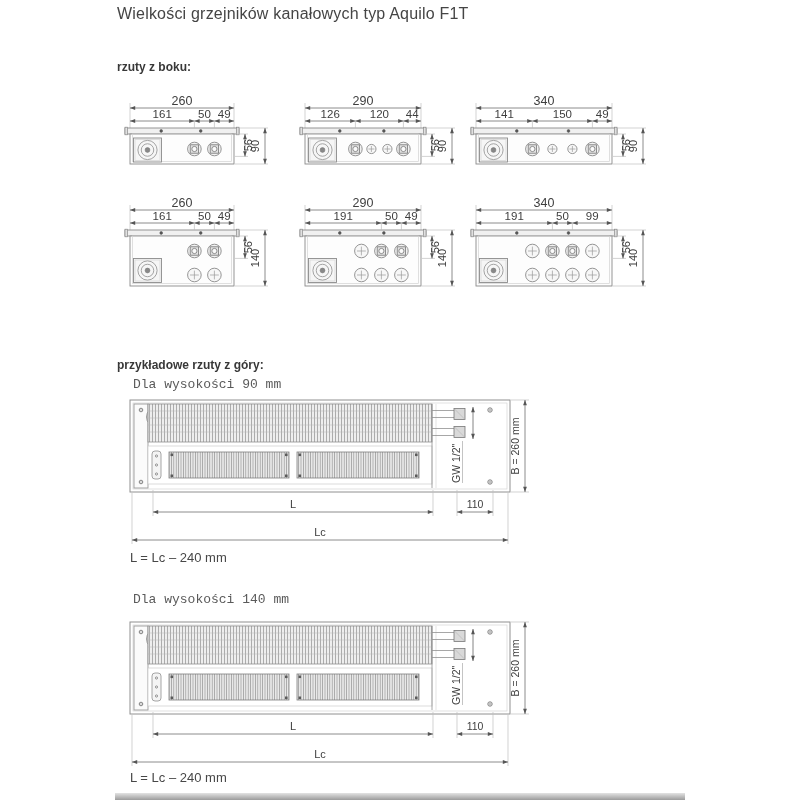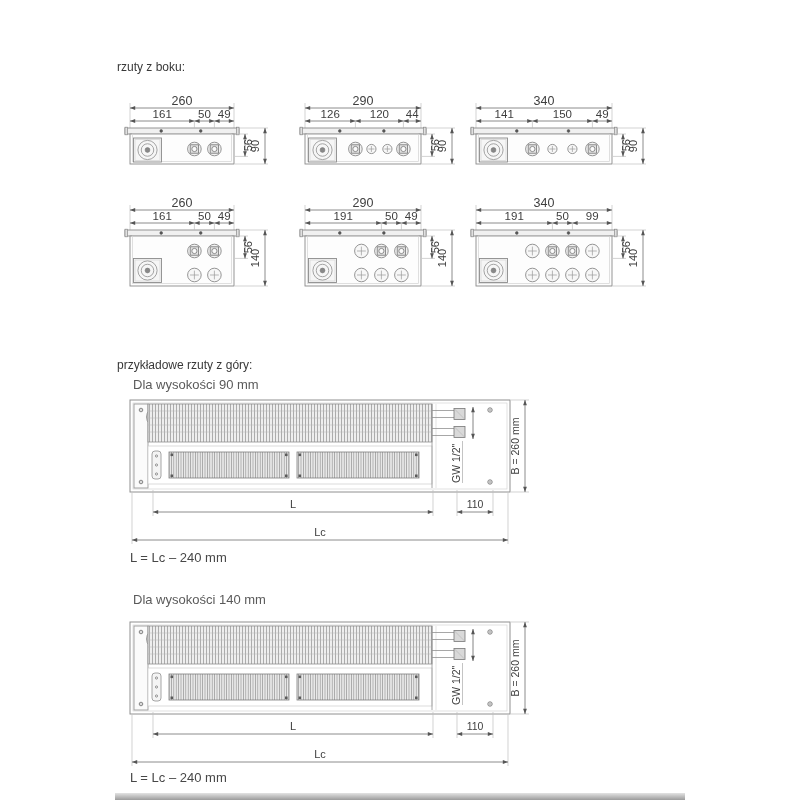--- a/index.html
+++ b/index.html
@@ -1,39 +1,40 @@
 <!DOCTYPE html>
 <html><head>
 <meta charset="utf-8">
 <style>
   *{box-sizing:border-box;}
   html,body{margin:0;padding:0;background:#ffffff;}
   body{font-family:"Liberation Sans",sans-serif;}
   .page{position:relative;width:800px;height:800px;background:#ffffff;overflow:hidden;}
   .title{position:absolute;left:117px;top:5px;font-size:16px;color:#454545;letter-spacing:.2px;}
-  .sec{position:absolute;font-size:12px;font-weight:normal;color:#383838;}
+  .sec{position:absolute;font-size:12px;font-weight:bold;color:#383838;}
   .sec-side{left:117px;top:60px;}
   .sec-top{left:117px;top:358px;}
-  .tv-header{position:absolute;font-size:13px;color:#5a5a5a;}
+  .tv-header{position:absolute;font-size:13px;color:#5a5a5a;font-family:Liberation Mono, monospace;}
   #tv-h1{left:133px;top:377px;}
   #tv-h2{left:133px;top:592px;text-align:center;}
   .formula{position:absolute;font-size:13px;color:#474747;}
   #tv-f1{left:130px;top:550px;}
   #tv-f2{left:130px;top:770px;}
   .legend{position:absolute;left:506px;top:722px;font-size:11px;font-style:italic;color:#3f3f3f;line-height:15px;}
   .legend b{display:inline-block;min-width:18px;}
   .footer-bar{position:absolute;left:115px;top:793px;width:570px;height:7px;
               background:linear-gradient(#e3e3e3,#9b9b9b);}
   svg{position:absolute;overflow:visible;}
   svg text{font-family:"Liberation Sans",sans-serif;}
 </style>
 </head>
 <body>
 
 <div class="page">
+  <div class="title">Wielkości grzejników kanałowych typ Aquilo F1T</div>
   <div class="sec sec-side">rzuty z boku:</div>
   <div id="side-views">
       <svg width="166" height="78" style="left: 116px; top: 94px;">
         <line x1="14" y1="9" x2="14" y2="34" stroke="#c0c0c0" stroke-width="0.7"></line>
         <line x1="118" y1="9" x2="118" y2="34" stroke="#c0c0c0" stroke-width="0.7"></line>
         <line x1="14" y1="14" x2="118" y2="14" stroke="#6f6f6f" stroke-width="0.8"></line>
         <path d="M0,0 L5.2,1.9 L5.2,-1.9 Z" fill="#555555" transform="translate(14,14) rotate(0)"></path>
         <path d="M0,0 L5.2,1.9 L5.2,-1.9 Z" fill="#555555" transform="translate(118,14) rotate(180)"></path>
         <text x="66" y="11" font-size="12.5" fill="#3e3e3e" text-anchor="middle">260</text>
         <line x1="14" y1="27" x2="118" y2="27" stroke="#6f6f6f" stroke-width="0.8"></line>

